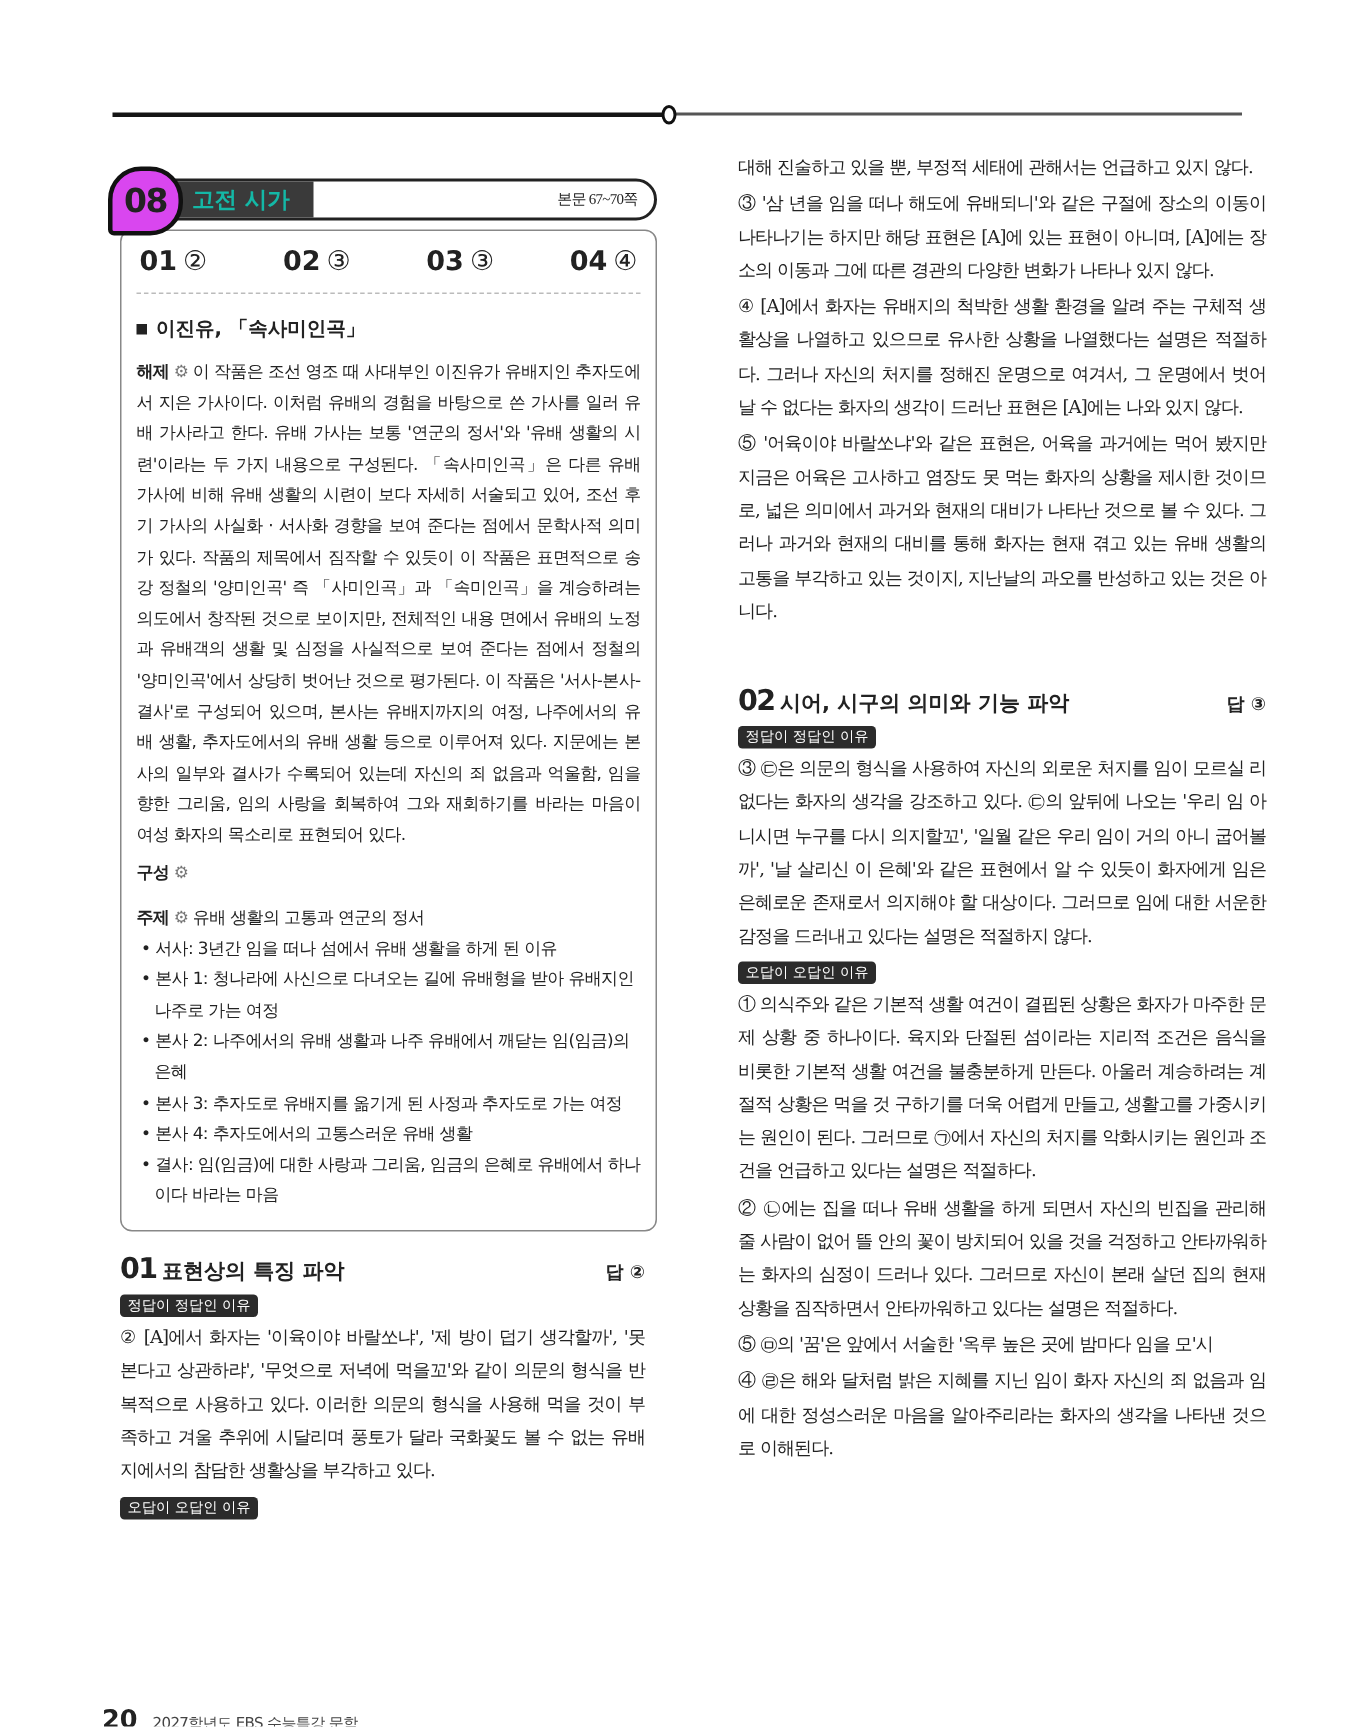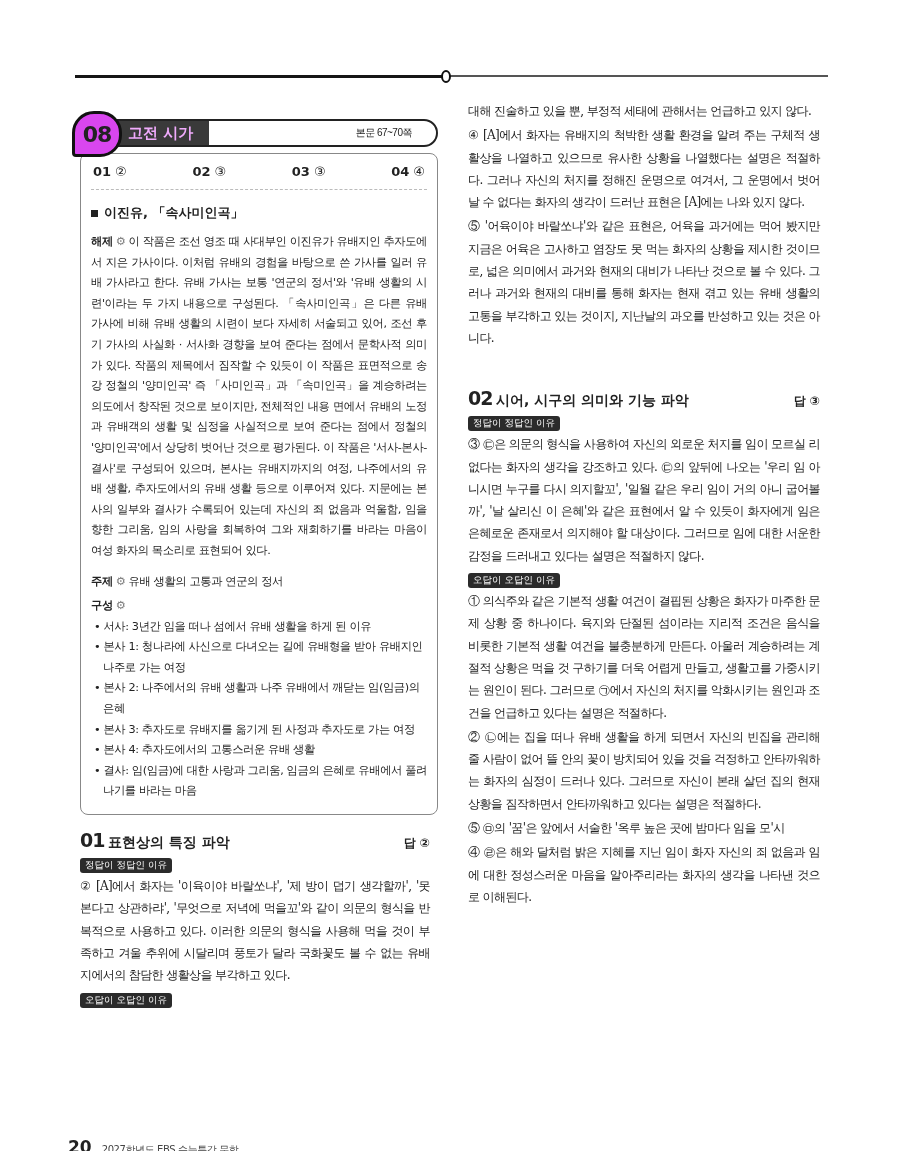--- a/index.html
+++ b/index.html
@@ -5,44 +5,44 @@
   html, body { margin: 0; padding: 0; }
   body {
     width: 900px; height: 1151px; background: #ffffff; position: relative; overflow: hidden;
     font-family: "DejaVu Serif", "Liberation Serif", serif; color: #222;
   }
   .rule-left { position: absolute; left: 75px; top: 75px; width: 370px; height: 3px; background: #151515; }
   .rule-right { position: absolute; left: 450px; top: 75px; width: 378px; height: 2px; background: #555; }
   .rule-dot { position: absolute; left: 441px; top: 70px; width: 6px; height: 9px; border: 2px solid #111; border-radius: 50%; background: #fff; }
 
   .col-left { position: absolute; left: 80px; top: 115px; width: 350px; }
-  .col-right { position: absolute; left: 468px; top: 98px; width: 352px; }
+  .col-right { position: absolute; left: 492px; top: 98px; width: 352px; }
 
   
   .chap-header { position: relative; height: 34px; }
   .chap-num {
     position: absolute; left: -8px; top: -4px; width: 44px; height: 40px; border: 3px solid #111; border-radius: 22px 22px 22px 4px;
     background: #d946ef; font-family: "DejaVu Sans", sans-serif; font-weight: bold; font-size: 22px; letter-spacing: -1px;
     display: flex; align-items: center; justify-content: center; z-index: 2;
   }
   .chap-bar {
     position: absolute; left: 36px; top: 4px; right: -8px; height: 24px; border: 2px solid #222; border-radius: 0 14px 14px 0;
     display: flex; align-items: center;
   }
   .chap-title {
-    background: #3a3a3a; color: #f0abfc; font-family: "DejaVu Sans", sans-serif; font-weight: bold; font-size: 15px;
+    background: #3a3a3a; color: #14b8a6; font-family: "DejaVu Sans", sans-serif; font-weight: bold; font-size: 15px;
     height: 24px; line-height: 24px; padding: 0 16px 0 12px; margin-left: -2px;
   }
-  .chap-pages { margin-left: auto; margin-right: 24px; font-family: Liberation Sans, sans-serif; font-size: 10px; letter-spacing: -0.5px; }
+  .chap-pages { margin-left: auto; margin-right: 11px; font-family: Liberation Serif, serif; font-size: 10px; letter-spacing: -0.5px; }
 
   .box {
     margin-top: 4px; border: 1.5px solid #888; border-radius: 8px; padding: 10px 10px 12px 10px; width: 336px;
     font-family: "DejaVu Sans", sans-serif;
   }
-  .answers { display: flex; justify-content: space-between; font-size: 13px; font-weight: bold; padding: 0 2px 10px 2px; border-bottom: 1.5px dashed #bbb; text-align: center; }
+  .answers { display: flex; justify-content: space-between; font-size: 18px; font-weight: bold; padding: 0 2px 10px 2px; border-bottom: 1.5px dashed #bbb; text-align: center; }
   .answers span.circ { font-weight: normal; margin-left: 4px; }
   .work-title { margin-top: 14px; font-size: 13px; font-weight: bold; }
   .work-title .sq { display: inline-block; width: 7px; height: 7px; background: #222; margin-right: 6px; vertical-align: middle; }
   .para { margin-top: 10px; font-size: 11.3px; line-height: 20.6px; letter-spacing: -0.4px; text-align: justify; }
   .lbl { font-weight: bold; }
   .gear { color: #777; margin: 0 3px; }
   .struct-list { margin: 0; padding: 0; list-style: none; }
   .struct-list li { font-size: 11.3px; line-height: 20.6px; letter-spacing: -0.4px; padding-left: 12px; text-indent: -9px; }
 
   .q-head { display: flex; align-items: baseline; margin-top: 14px; font-family: "DejaVu Sans", sans-serif; }
@@ -84,49 +84,50 @@
     </div>
 
     <div class="work-title">
       <span class="sq"></span><span>이진유, 「속사미인곡」</span>
     </div>
 
     <div class="para">
       <span class="lbl">해제</span><span class="gear">⚙</span><span>이 작품은 조선 영조 때 사대부인 이진유가 유배지인 추자도에서 지은 가사이다. 이처럼 유배의 경험을 바탕으로 쓴 가사를 일러 유배 가사라고 한다. 유배 가사는 보통 '연군의 정서'와 '유배 생활의 시련'이라는 두 가지 내용으로 구성된다. 「속사미인곡」은 다른 유배 가사에 비해 유배 생활의 시련이 보다 자세히 서술되고 있어, 조선 후기 가사의 사실화 · 서사화 경향을 보여 준다는 점에서 문학사적 의미가 있다. 작품의 제목에서 짐작할 수 있듯이 이 작품은 표면적으로 송강 정철의 '양미인곡' 즉 「사미인곡」과 「속미인곡」을 계승하려는 의도에서 창작된 것으로 보이지만, 전체적인 내용 면에서 유배의 노정과 유배객의 생활 및 심정을 사실적으로 보여 준다는 점에서 정철의 '양미인곡'에서 상당히 벗어난 것으로 평가된다. 이 작품은 '서사-본사-결사'로 구성되어 있으며, 본사는 유배지까지의 여정, 나주에서의 유배 생활, 추자도에서의 유배 생활 등으로 이루어져 있다. 지문에는 본사의 일부와 결사가 수록되어 있는데 자신의 죄 없음과 억울함, 임을 향한 그리움, 임의 사랑을 회복하여 그와 재회하기를 바라는 마음이 여성 화자의 목소리로 표현되어 있다.</span>
     </div>
 
+    <div class="para" style="margin-top:4px">
+      <span class="lbl">구성</span><span class="gear">⚙</span>
+    </div>
+
     <div class="para">
       <span class="lbl">주제</span><span class="gear">⚙</span><span>유배 생활의 고통과 연군의 정서</span>
-    </div>
-
-    <div class="para" style="margin-top:4px">
-      <span class="lbl">구성</span><span class="gear">⚙</span>
     </div>
     <ul class="struct-list">
       <li>• <span>서사: 3년간 임을 떠나 섬에서 유배 생활을 하게 된 이유</span></li>
       <li>• <span>본사 1: 청나라에 사신으로 다녀오는 길에 유배형을 받아 유배지인 나주로 가는 여정</span></li>
       <li>• <span>본사 2: 나주에서의 유배 생활과 나주 유배에서 깨닫는 임(임금)의 은혜</span></li>
       <li>• <span>본사 3: 추자도로 유배지를 옮기게 된 사정과 추자도로 가는 여정</span></li>
       <li>• <span>본사 4: 추자도에서의 고통스러운 유배 생활</span></li>
-      <li>• <span>결사: 임(임금)에 대한 사랑과 그리움, 임금의 은혜로 유배에서 풀려나기를 바라는 마음</span></li>
+      <li>• <span>결사: 임(임금)에 대한 사랑과 그리움, 임금의 은혜로 유배에서 하나이다 바라는 마음</span></li>
     </ul>
   </div>
 
   <div class="q-head">
     <span class="q-num">01</span>
     <span class="q-title">표현상의 특징 파악</span>
     <span class="q-ans">답 ②</span>
   </div>
   <div class="badge">정답이 정답인 이유</div>
   <p class="body-text">② [A]에서 화자는 '이육이야 바랄쏘냐', '제 방이 덥기 생각할까', '못 본다고 상관하랴', '무엇으로 저녁에 먹을꼬'와 같이 의문의 형식을 반복적으로 사용하고 있다. 이러한 의문의 형식을 사용해 먹을 것이 부족하고 겨울 추위에 시달리며 풍토가 달라 국화꽃도 볼 수 없는 유배지에서의 참담한 생활상을 부각하고 있다.</p>
   <div class="badge">오답이 오답인 이유</div>
 </div>
 
 <div class="col-right">
   <p class="body-text">대해 진술하고 있을 뿐, 부정적 세태에 관해서는 언급하고 있지 않다.</p>
+  <p class="body-text">③ '삼 년을 임을 떠나 해도에 유배되니'와 같은 구절에 장소의 이동이 나타나기는 하지만 해당 표현은 [A]에 있는 표현이 아니며, [A]에는 장소의 이동과 그에 따른 경관의 다양한 변화가 나타나 있지 않다.</p>
   <p class="body-text">④ [A]에서 화자는 유배지의 척박한 생활 환경을 알려 주는 구체적 생활상을 나열하고 있으므로 유사한 상황을 나열했다는 설명은 적절하다. 그러나 자신의 처지를 정해진 운명으로 여겨서, 그 운명에서 벗어날 수 없다는 화자의 생각이 드러난 표현은 [A]에는 나와 있지 않다.</p>
   <p class="body-text">⑤ '어육이야 바랄쏘냐'와 같은 표현은, 어육을 과거에는 먹어 봤지만 지금은 어육은 고사하고 염장도 못 먹는 화자의 상황을 제시한 것이므로, 넓은 의미에서 과거와 현재의 대비가 나타난 것으로 볼 수 있다. 그러나 과거와 현재의 대비를 통해 화자는 현재 겪고 있는 유배 생활의 고통을 부각하고 있는 것이지, 지난날의 과오를 반성하고 있는 것은 아니다.</p>
 
   <div class="q-head" style="margin-top:38px">
     <span class="q-num">02</span>
     <span class="q-title">시어, 시구의 의미와 기능 파악</span>
     <span class="q-ans">답 ③</span>
   </div>
   <div class="badge">정답이 정답인 이유</div>
   <p class="body-text">③ ㉢은 의문의 형식을 사용하여 자신의 외로운 처지를 임이 모르실 리 없다는 화자의 생각을 강조하고 있다. ㉢의 앞뒤에 나오는 '우리 임 아니시면 누구를 다시 의지할꼬', '일월 같은 우리 임이 거의 아니 굽어볼까', '날 살리신 이 은혜'와 같은 표현에서 알 수 있듯이 화자에게 임은 은혜로운 존재로서 의지해야 할 대상이다. 그러므로 임에 대한 서운한 감정을 드러내고 있다는 설명은 적절하지 않다.</p>

